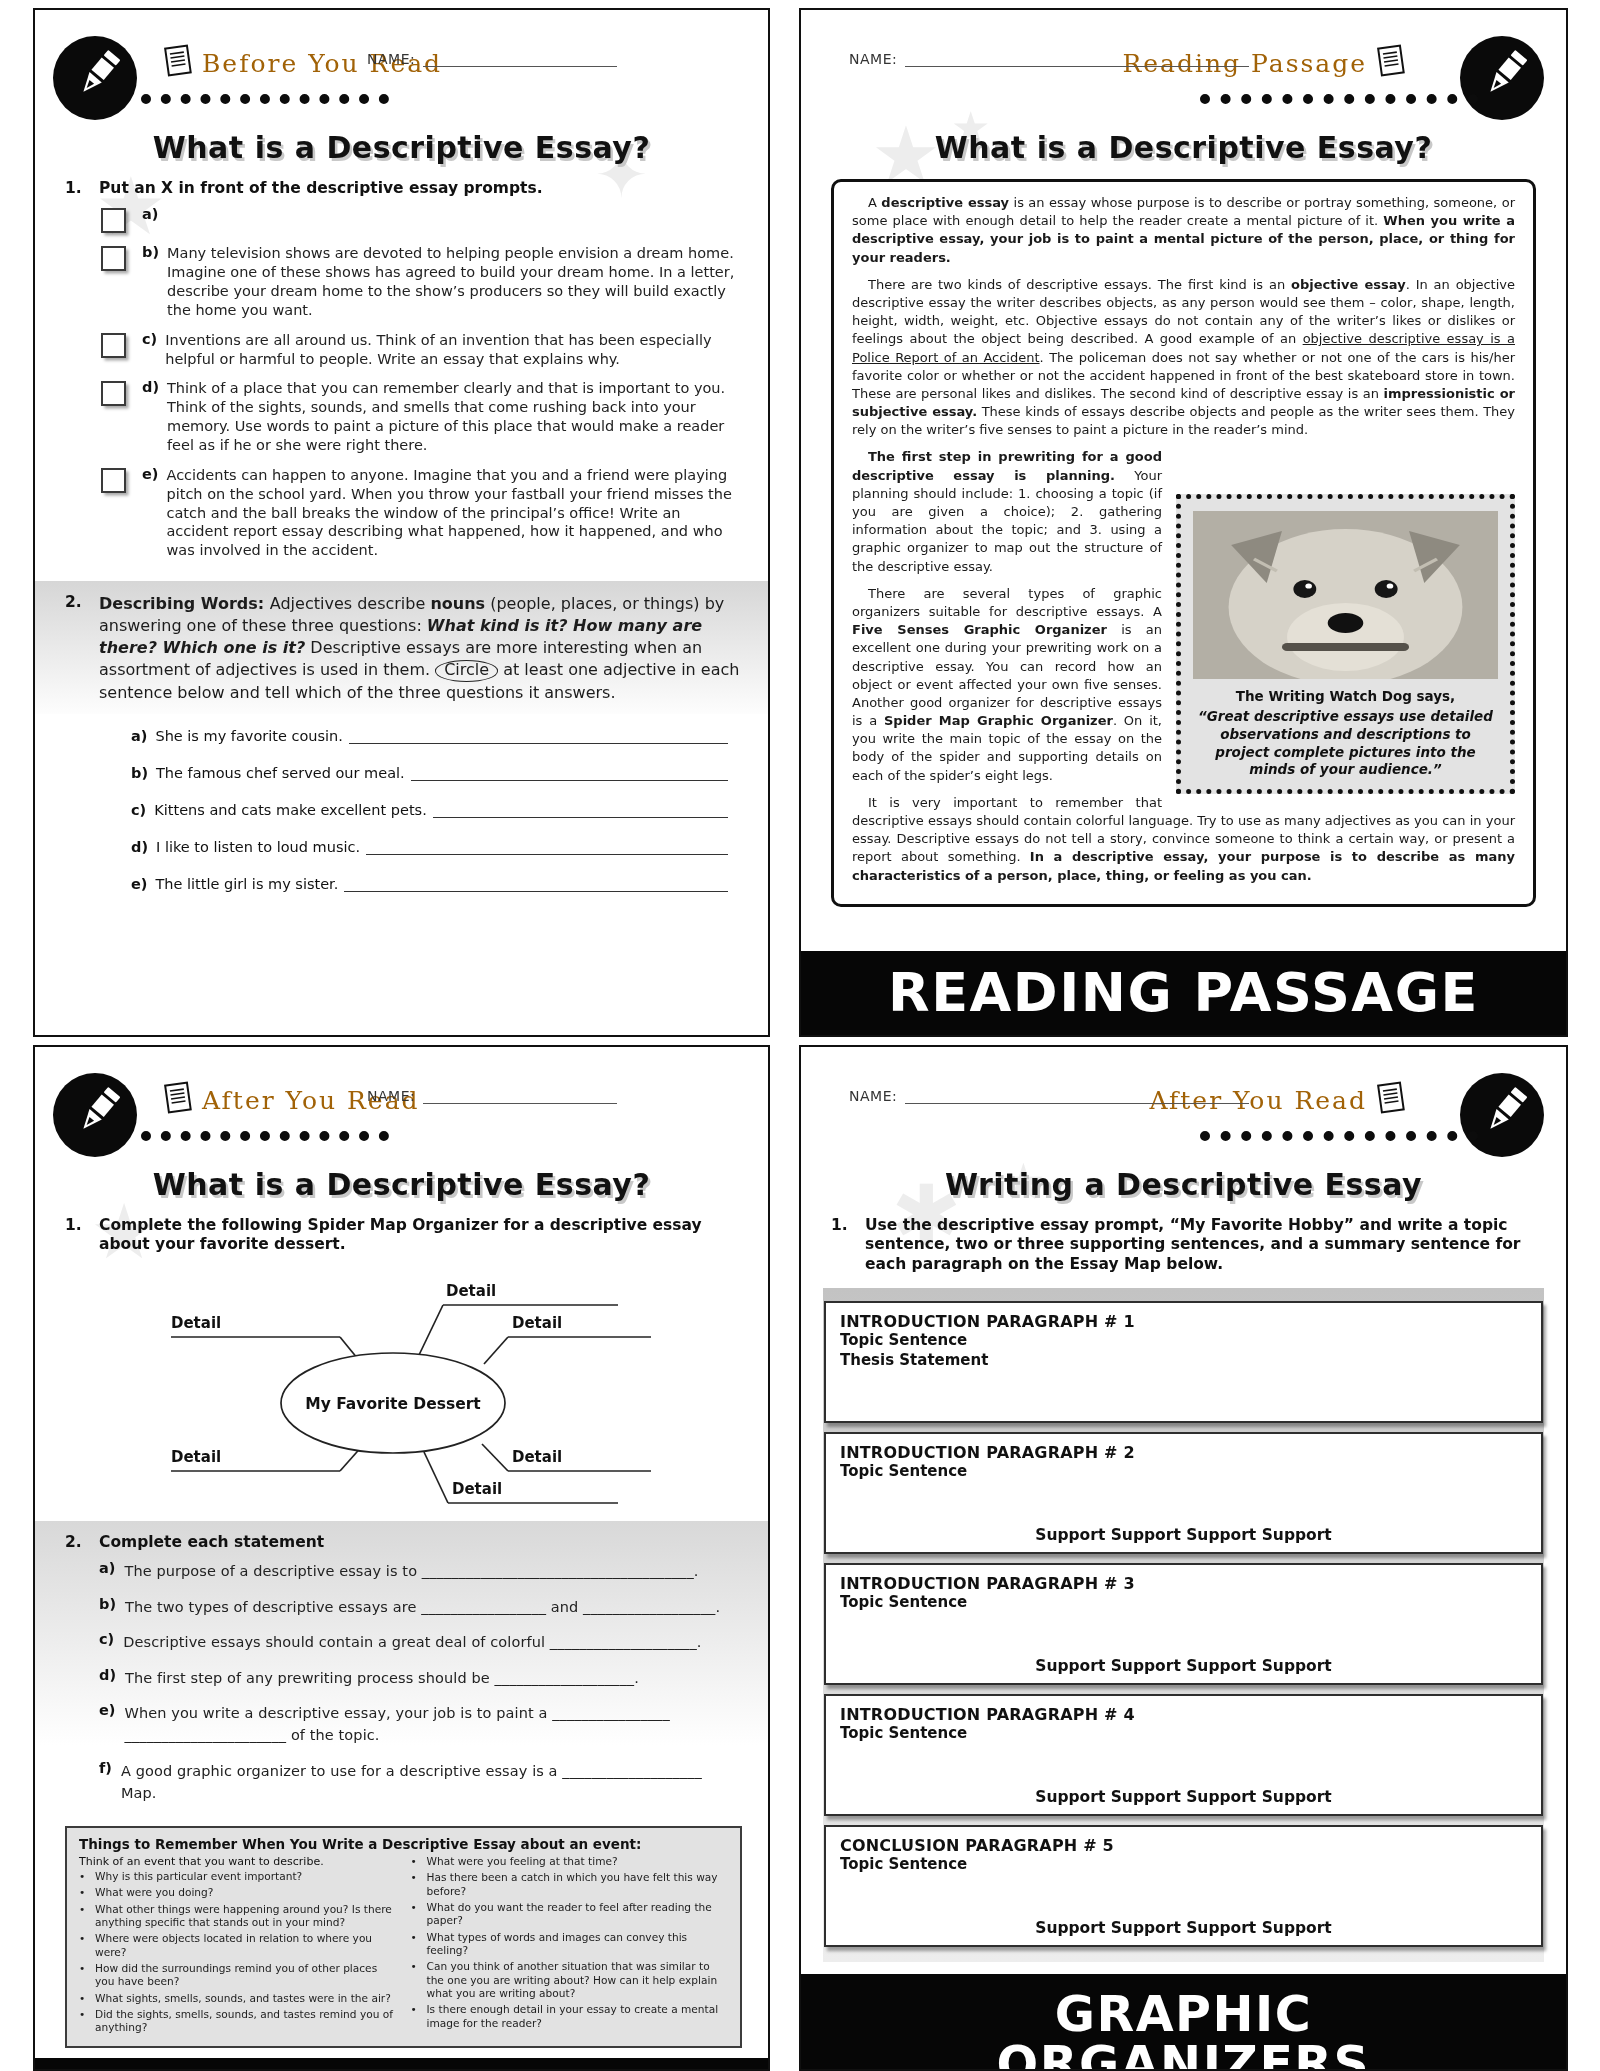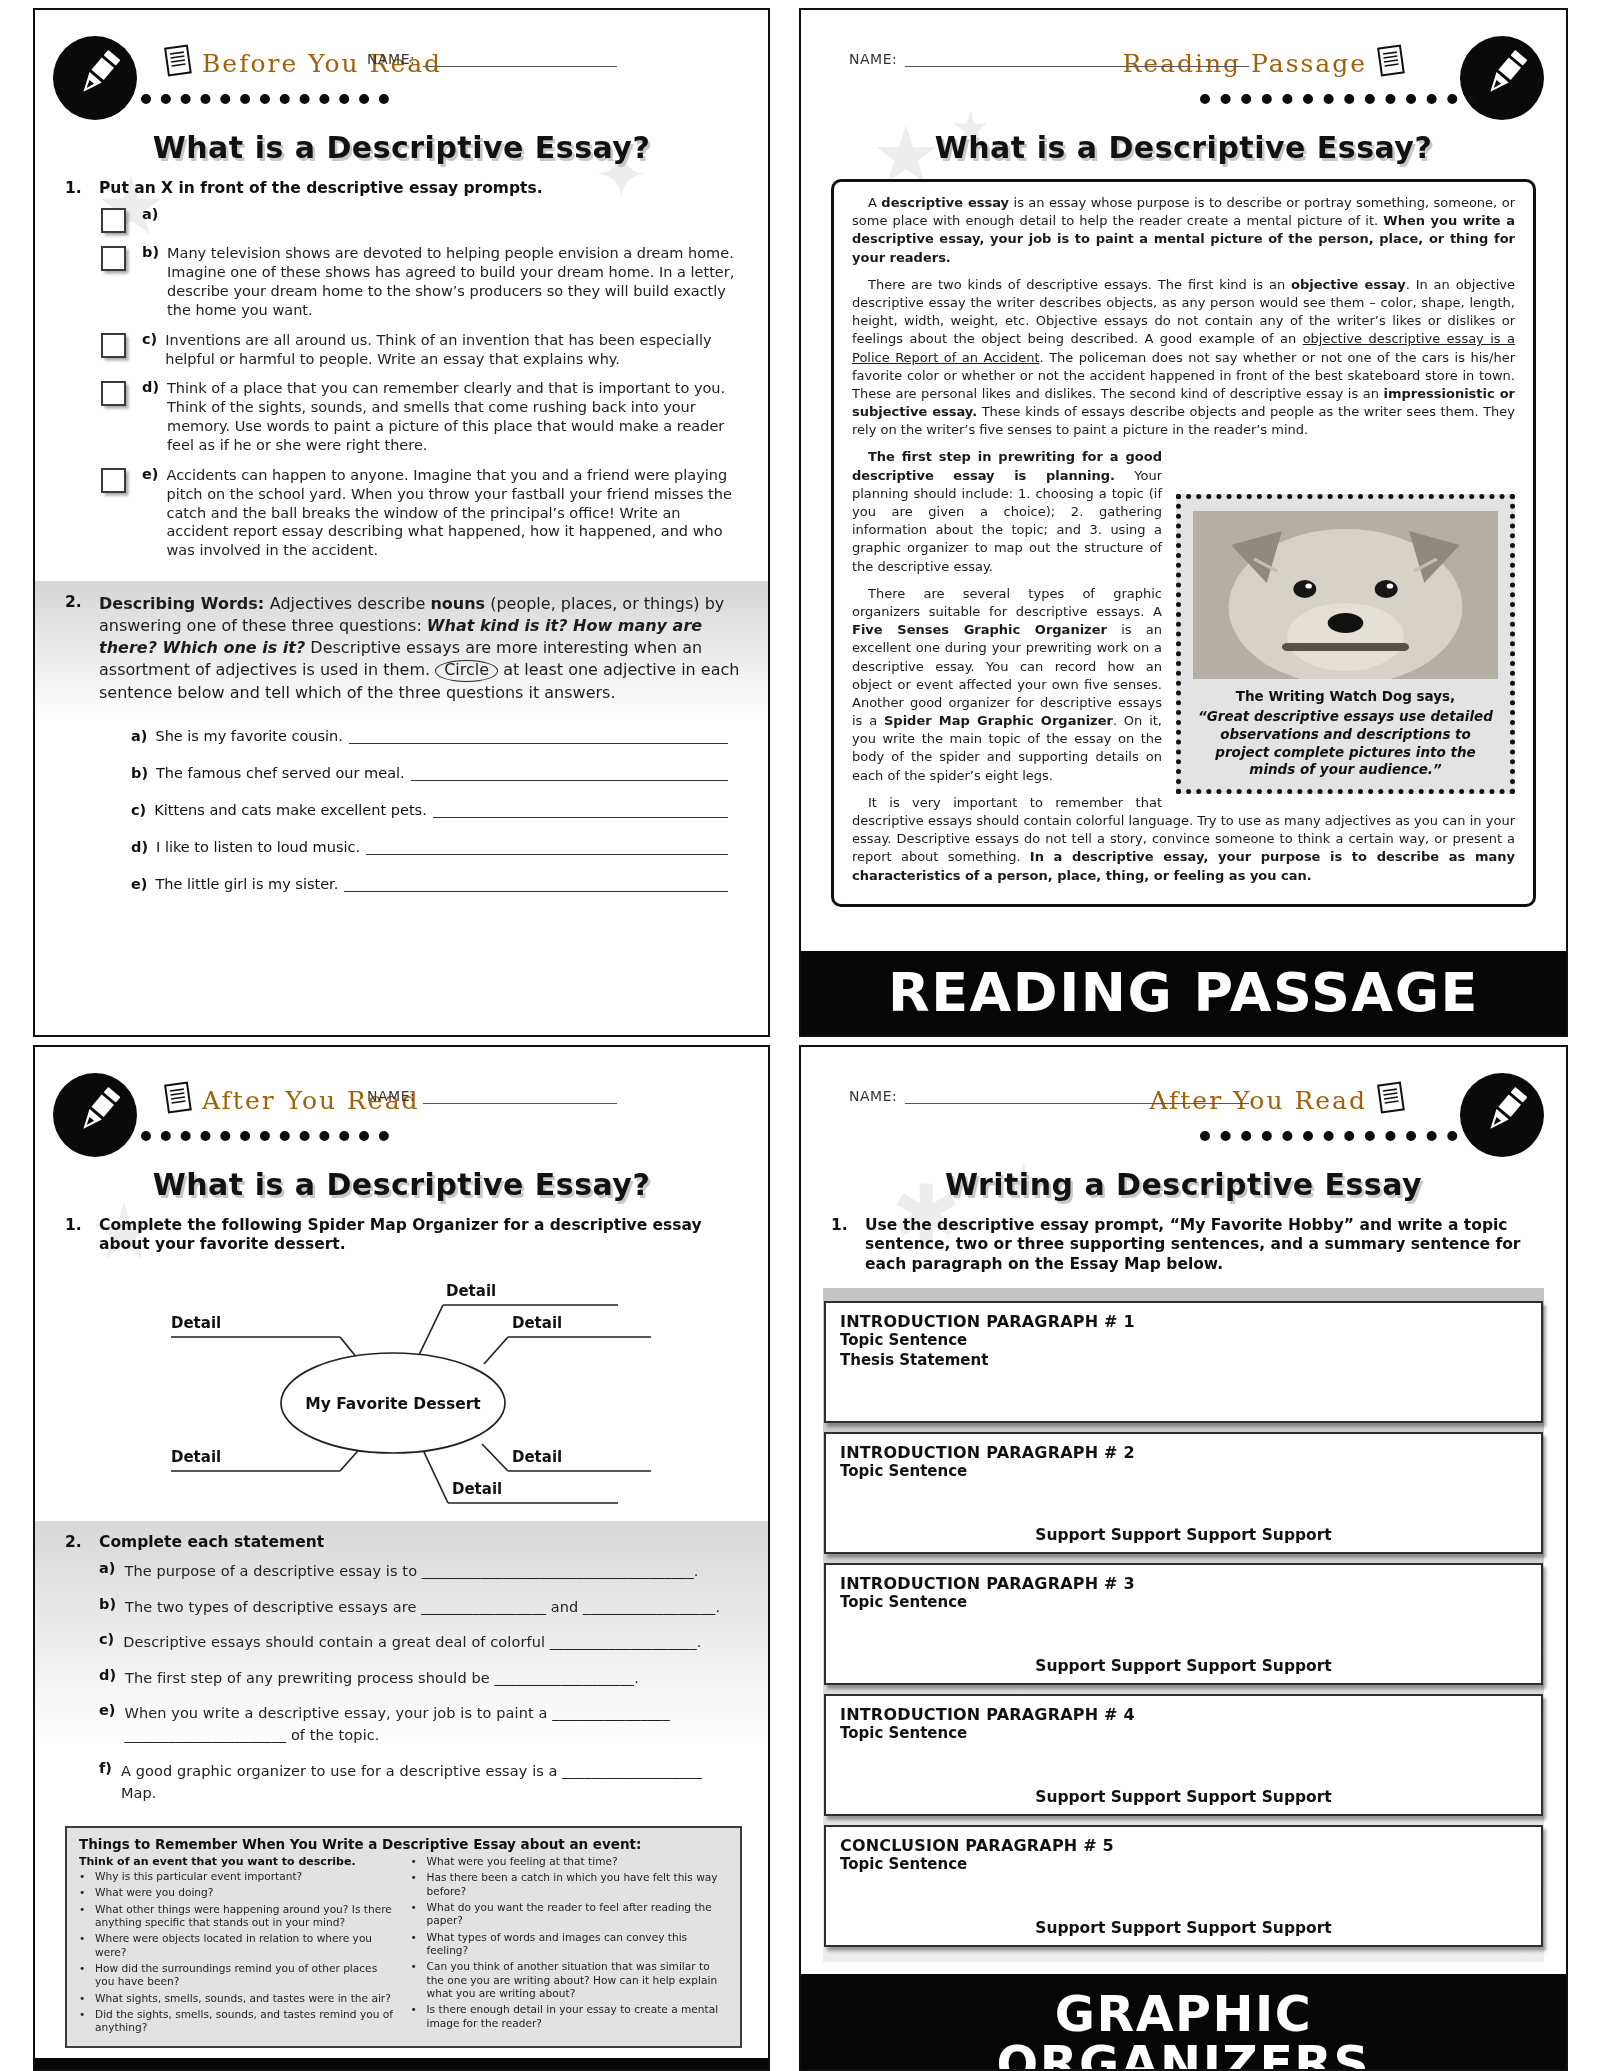--- a/index.html
+++ b/index.html
@@ -71,21 +71,21 @@
 
   
   .stmt-block{background:linear-gradient(#d8d8d8 0,#ffffff 75%);padding:12px 24px 2px 30px;}
   .stmt-item{display:flex;margin:0 10px 13px 34px;align-items:flex-start;}
   .stmt-letter{font-weight:800;font-size:14.5px;margin-right:9px;flex:0 0 auto;}
   .stmt-text{font-size:14.5px;line-height:1.55;color:#222;letter-spacing:.1px;}
 
   
   .remember{border:2px solid #3c3c3c;background:#e2e2e2;margin:6px 26px 10px 30px;padding:8px 12px 8px;}
   .rem-title{font-weight:800;font-size:13.5px;margin-bottom:3px;}
-  .rem-sub{font-weight:700;font-size:11px;margin-bottom:2px;}
+  .rem-sub{font-weight:400;font-size:11px;margin-bottom:2px;}
   .rem-cols{display:flex;gap:14px;}
   .rem-col{flex:1;}
   .rem-item{display:flex;font-size:10.6px;line-height:1.26;margin-bottom:3px;color:#1d1d1d;}
   .rem-dot{width:16px;flex:0 0 auto;}
 
   
   .prompt-wide{margin:0 26px 10px 30px;display:flex;}
   .essay-map{background:linear-gradient(#c3c3c3,#ededed);margin:4px 22px 12px;padding:13px 1px 6px;flex:0 0 auto;}
   .essay-box{background:#fff;border:2px solid #2e2e2e;box-shadow:3px 4px 3px rgba(0,0,0,.35);
              min-height:122px;box-sizing:border-box;padding:9px 14px 8px;display:flex;flex-direction:column;margin-bottom:9px;}

